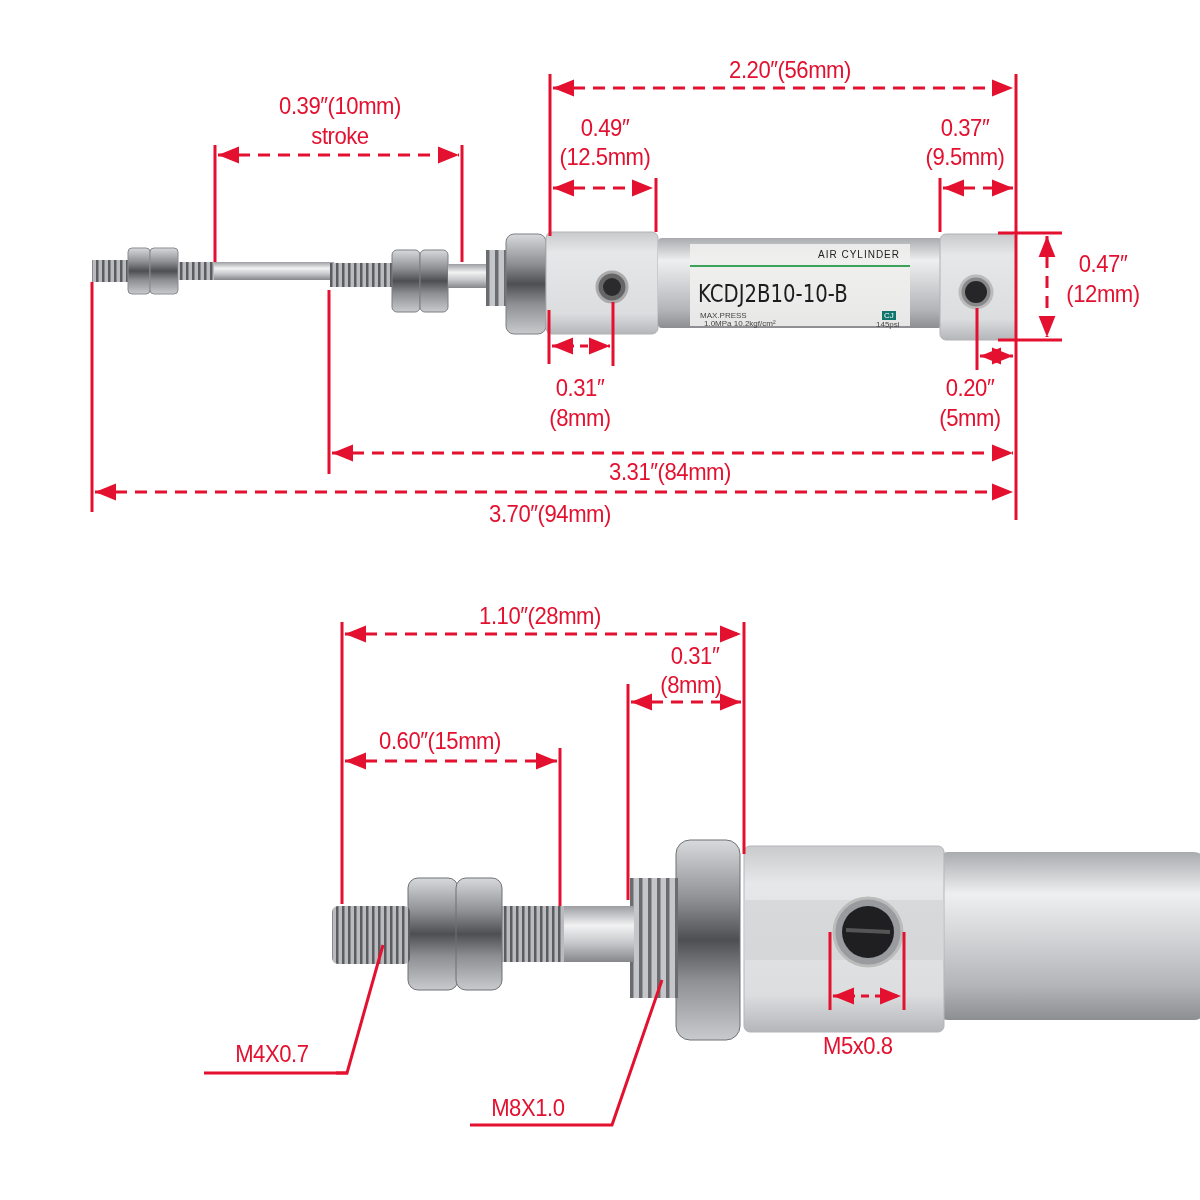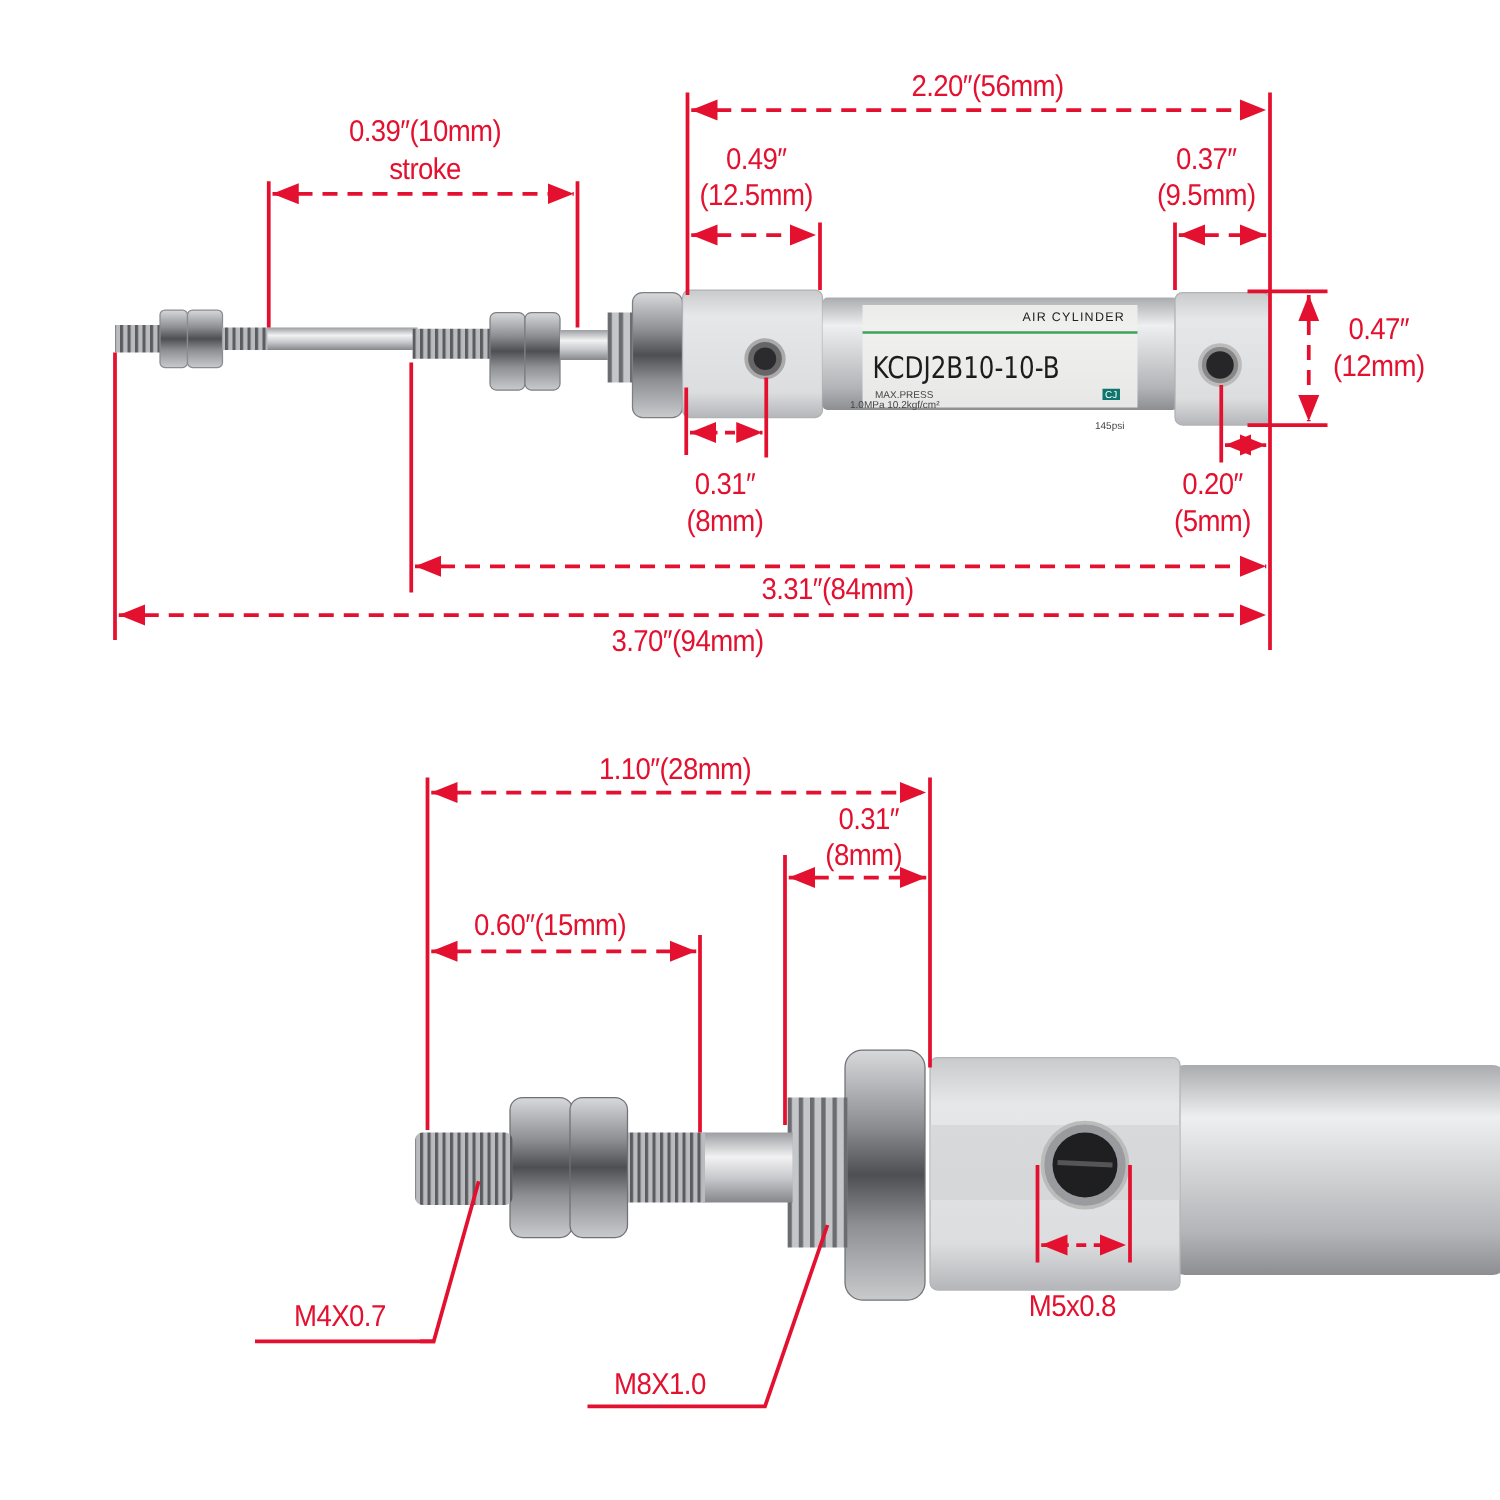--- a/index.html
+++ b/index.html
@@ -170,23 +170,23 @@
     <polyline class="dim" points="336,1073 347,1073 383,945"></polyline>
     <line class="dim" x1="204" y1="1073" x2="348" y2="1073"></line>
 
     <polyline class="dim" points="470,1125 612,1125 662,980"></polyline>
   </g>
 </svg>
 
 <div class="part-text" style="left:818px;top:249px;font-size:10px;letter-spacing:1px;">AIR CYLINDER</div>
 <div class="part-text" style="left:698px;top:280px;font-size:24px;font-family:'DejaVu Sans',sans-serif;transform:scaleX(0.82);transform-origin:left;color:#1c1c1c;">KCDJ2B10-10-B</div>
 <div class="part-text" style="left:700px;top:311px;font-size:8px;color:#444;">MAX.PRESS</div>
-<div class="part-text" style="left:680px;top:319px;font-size:8px;color:#444;">1.0MPa 10.2kgf/cm²</div>
+<div class="part-text" style="left:704px;top:319px;font-size:8px;color:#444;">1.0MPa 10.2kgf/cm²</div>
 <div class="part-text" style="left:882px;top:311px;font-size:8px;background:#0f766e;color:#fff;padding:0 2px;">CJ</div>
-<div class="part-text" style="left:876px;top:336px;font-size:8px;color:#444;">145psi</div>
+<div class="part-text" style="left:876px;top:320px;font-size:8px;color:#444;">145psi</div>
 
 <div class="lbl c" style="left:250px;top:92px;width:180px;">0.39″(10mm)</div>
 <div class="lbl c" style="left:250px;top:122px;width:180px;">stroke</div>
 
 <div class="lbl c" style="left:680px;top:56px;width:220px;">2.20″(56mm)</div>
 
 <div class="lbl c" style="left:540px;top:114px;width:130px;">0.49″</div>
 <div class="lbl c" style="left:540px;top:143px;width:130px;">(12.5mm)</div>
 
 <div class="lbl c" style="left:900px;top:114px;width:130px;">0.37″</div>

